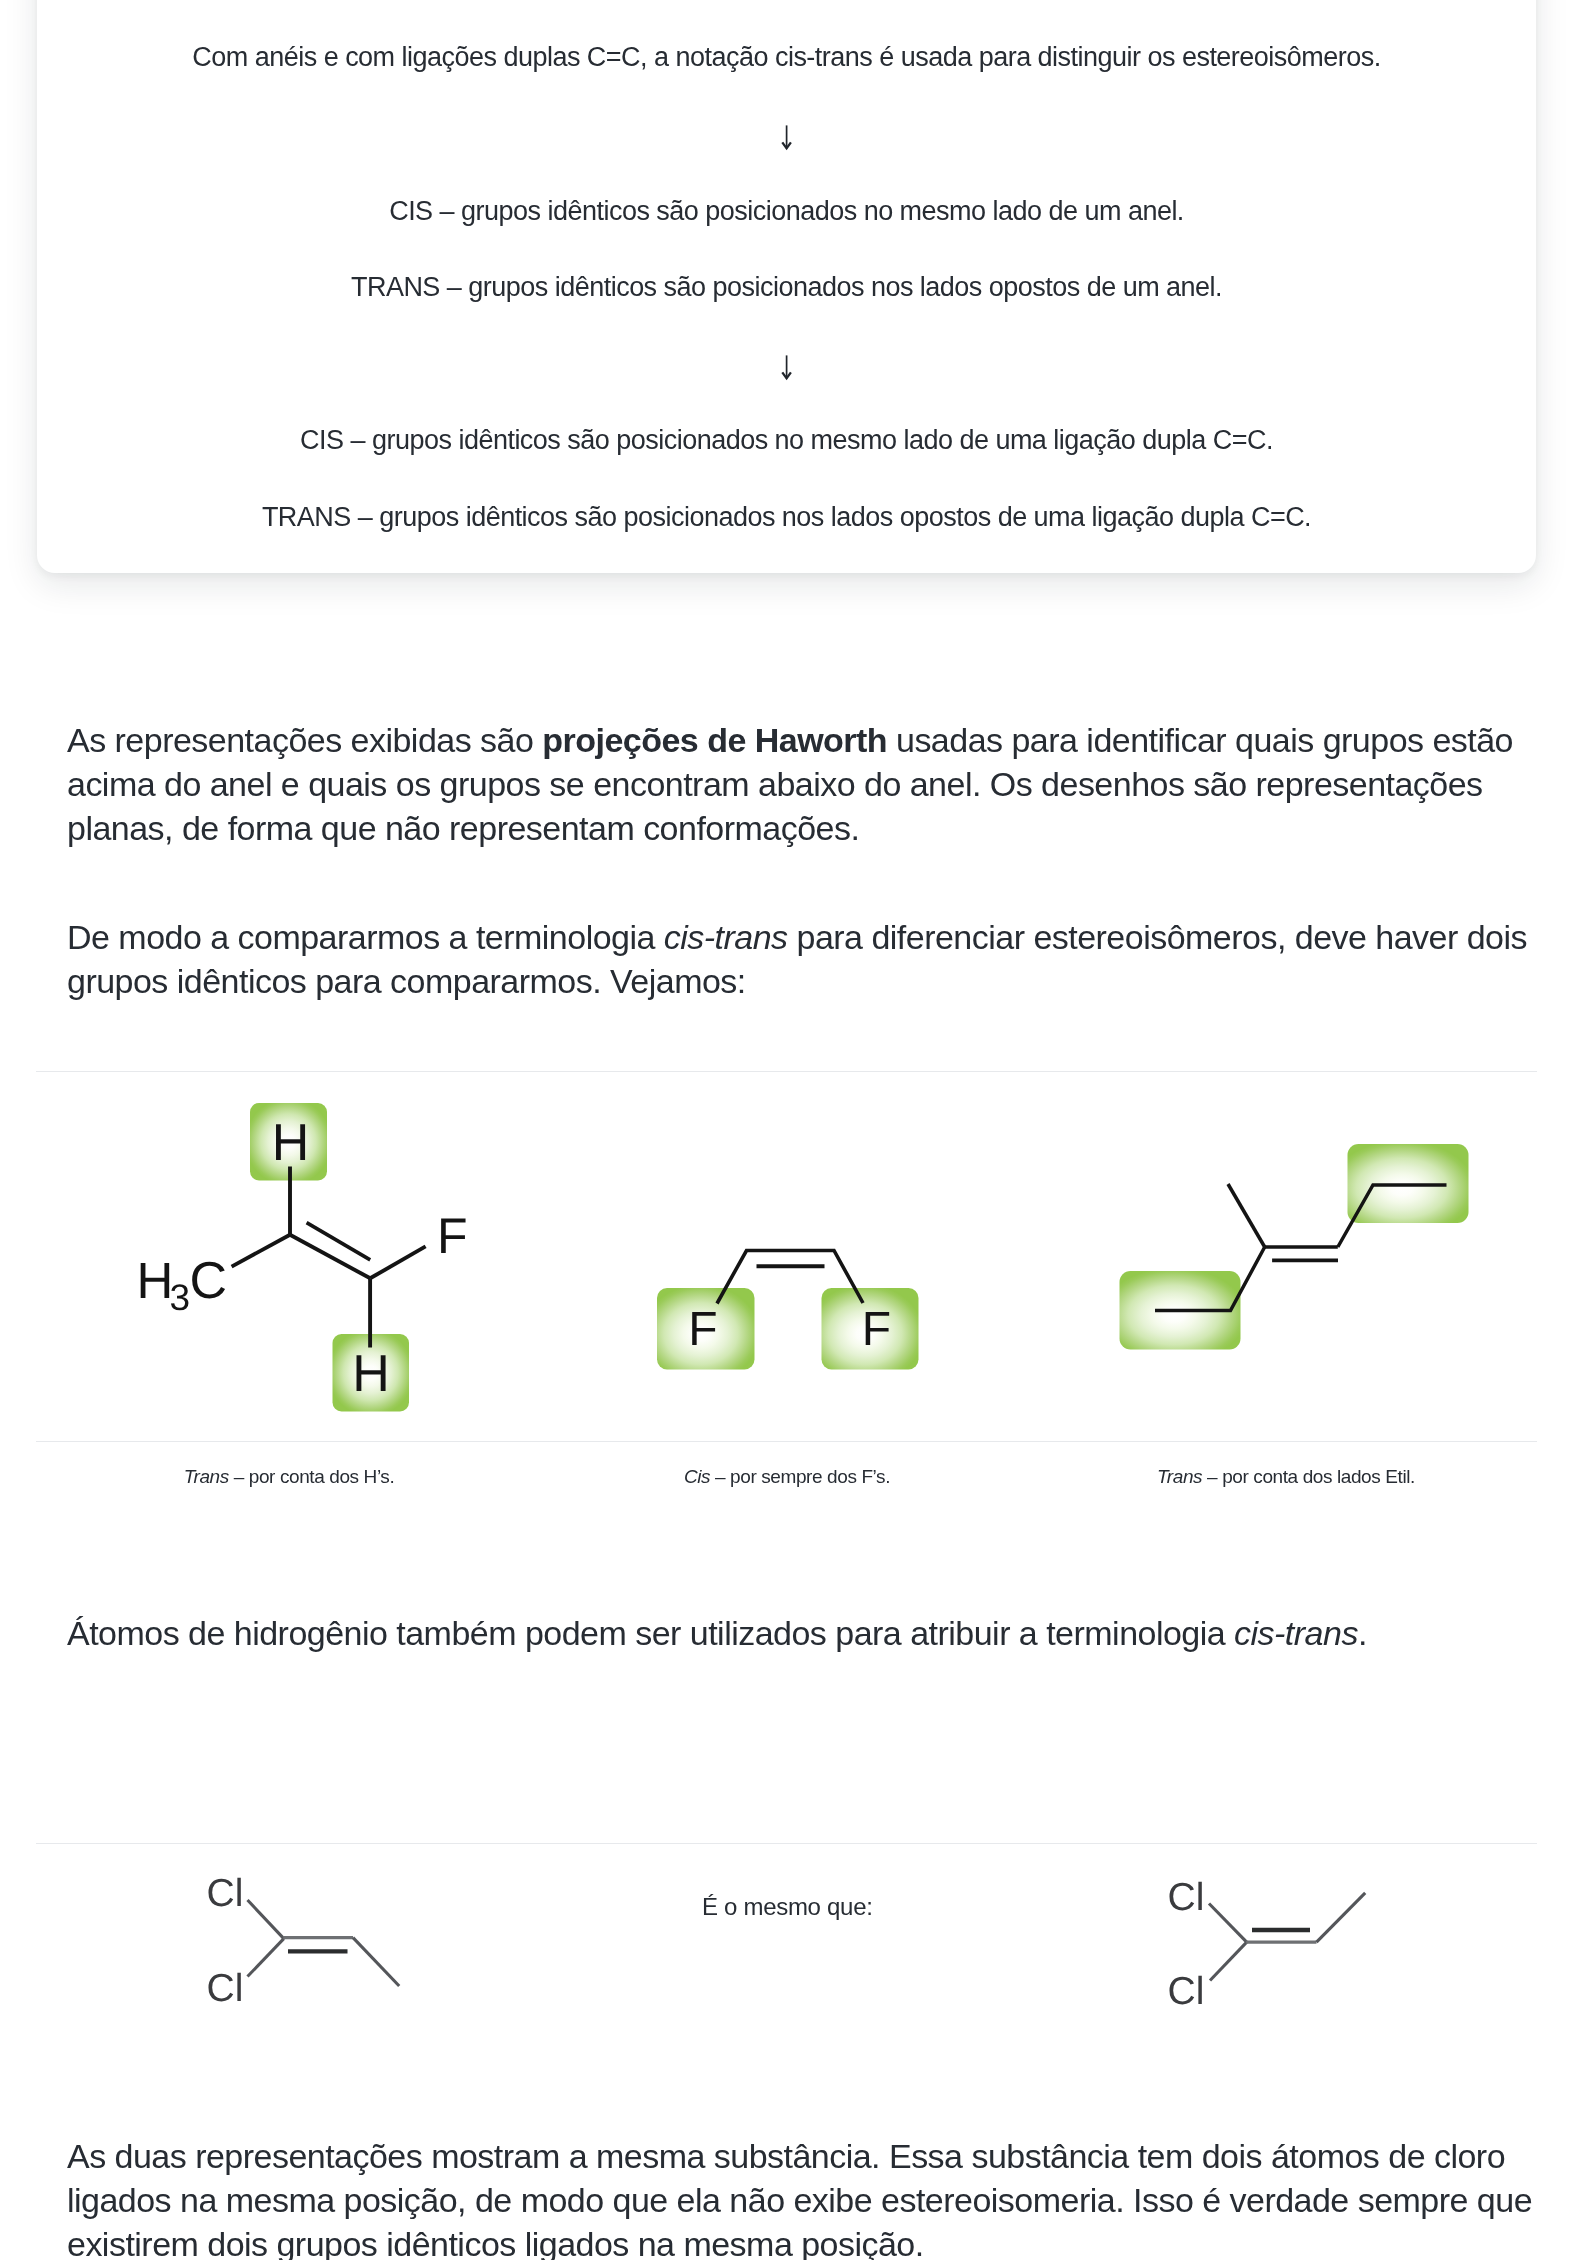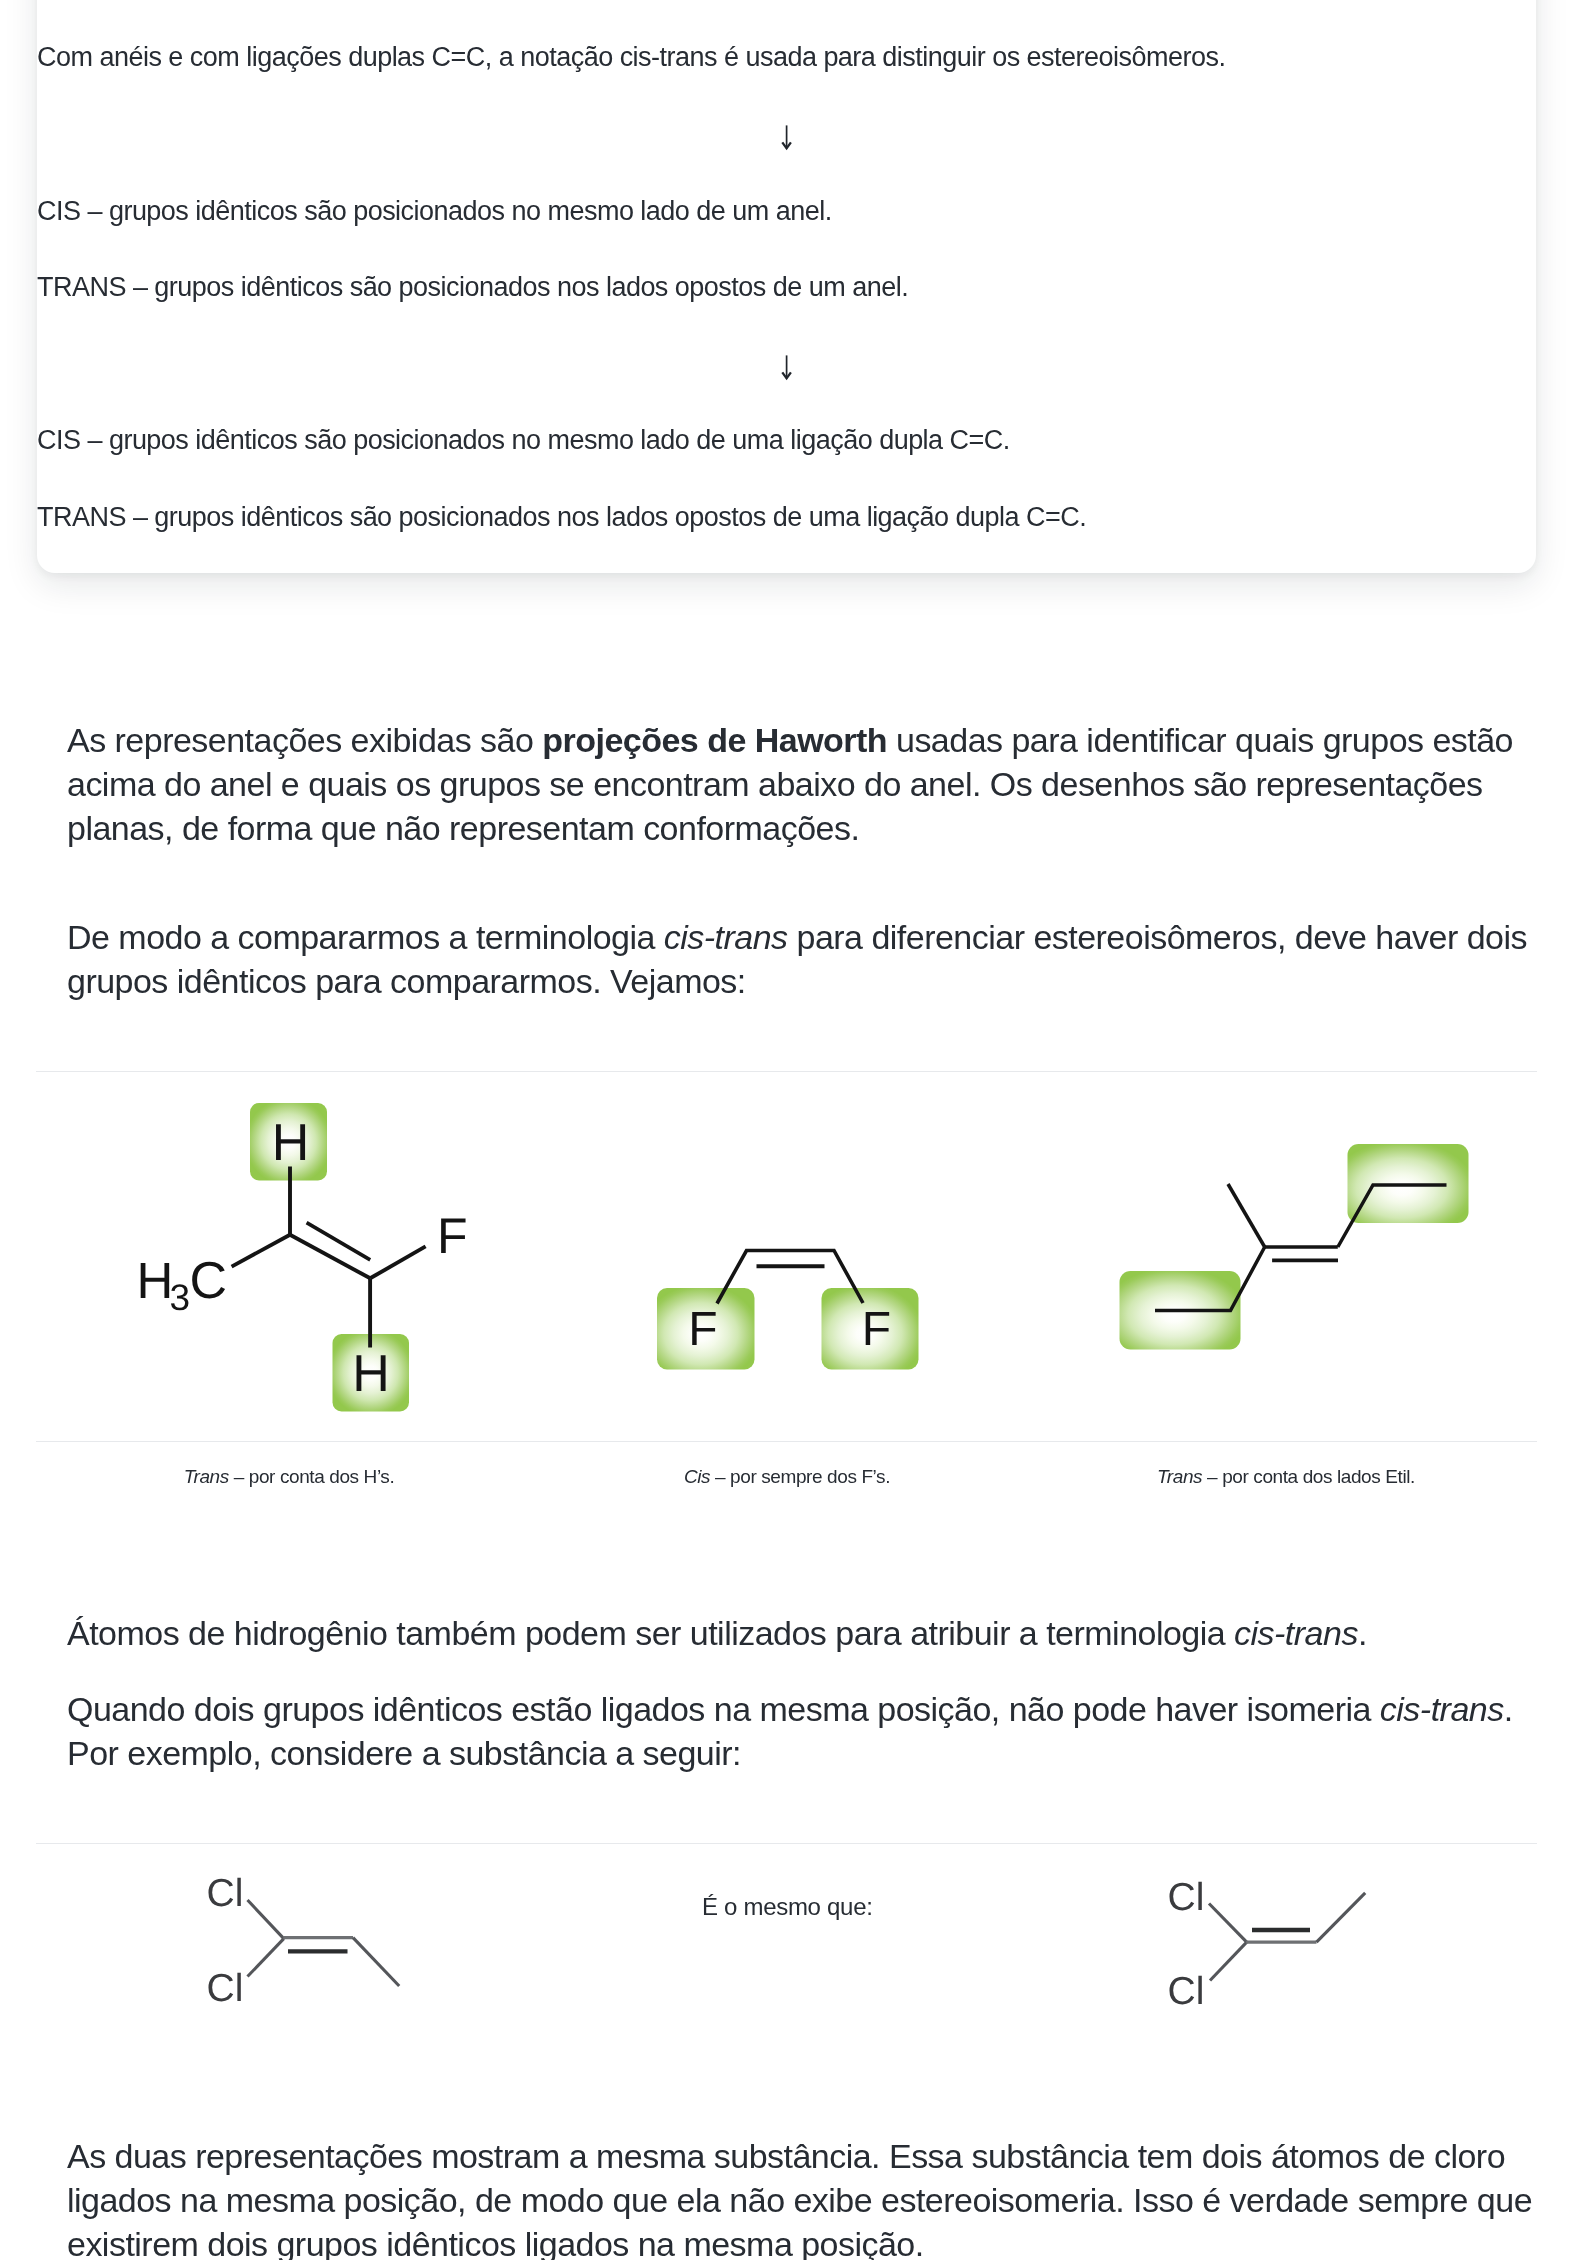--- a/index.html
+++ b/index.html
@@ -15,21 +15,21 @@
   
   .card {
     position:absolute; left:37px; top:-62px;
     width:1499px; height:635px;
     background:#fff; border-radius:18px;
     box-shadow:0 12px 34px rgba(22,28,38,.10), 0 3px 8px rgba(22,28,38,.055);
     box-sizing:border-box;
   }
   .cline {
     position:absolute; left:0; width:100%;
-    text-align:left; font-size:27px; line-height:1;
+    text-align:center; font-size:27px; line-height:1;
     letter-spacing:-0.52px;
     color:#272c33; white-space:nowrap;
   }
   
   .para {
     position:absolute; left:67px; width:1468px;
     font-size:34px; line-height:44px; letter-spacing:-0.52px;
     color:#272c33;
   }
   .para b { font-weight:700; }
@@ -74,21 +74,20 @@
 
   <div class="hr" style="top:1071px"></div>
   <div class="hr" style="top:1441px"></div>
 
   <div class="cap" style="top:1467px; left:39px;  width:500px;"><em>Trans</em><span> – por conta dos H’s.</span></div>
   <div class="cap" style="top:1467px; left:537px; width:500px;"><em>Cis</em><span> – por sempre dos F’s.</span></div>
   <div class="cap" style="top:1467px; left:1036px; width:500px;"><em>Trans</em><span> – por conta dos lados Etil.</span></div>
 
   <div class="para" style="top:1611px"><span>Átomos de hidrogênio também podem ser utilizados para atribuir a terminologia </span><em>cis-trans</em><span>.</span></div>
 
-  <div class="para" style="top:1687px"><span>Quando dois grupos idênticos estão ligados na mesma posição, não pode haver isomeria </span><em>cis-trans</em><span>. Por exemplo, considere a substância a seguir:</span></div>
 
   <div class="hr" style="top:1843px"></div>
   <div class="samequote" style="top:1895px; left:702px;">É o mesmo que:</div>
 
   <div class="para" style="top:2134px">As duas representações mostram a mesma substância. Essa substância tem dois átomos de cloro ligados na mesma posição, de modo que ela não exibe estereoisomeria. Isso é verdade sempre que existirem dois grupos idênticos ligados na mesma posição.</div>
 
   <svg id="art" width="1575" height="2260" viewBox="0 0 1575 2260">
     <defs>
       <radialGradient id="gGreen" cx="50%" cy="50%" r="56%">
         <stop offset="0%" stop-color="#ffffff"></stop>

